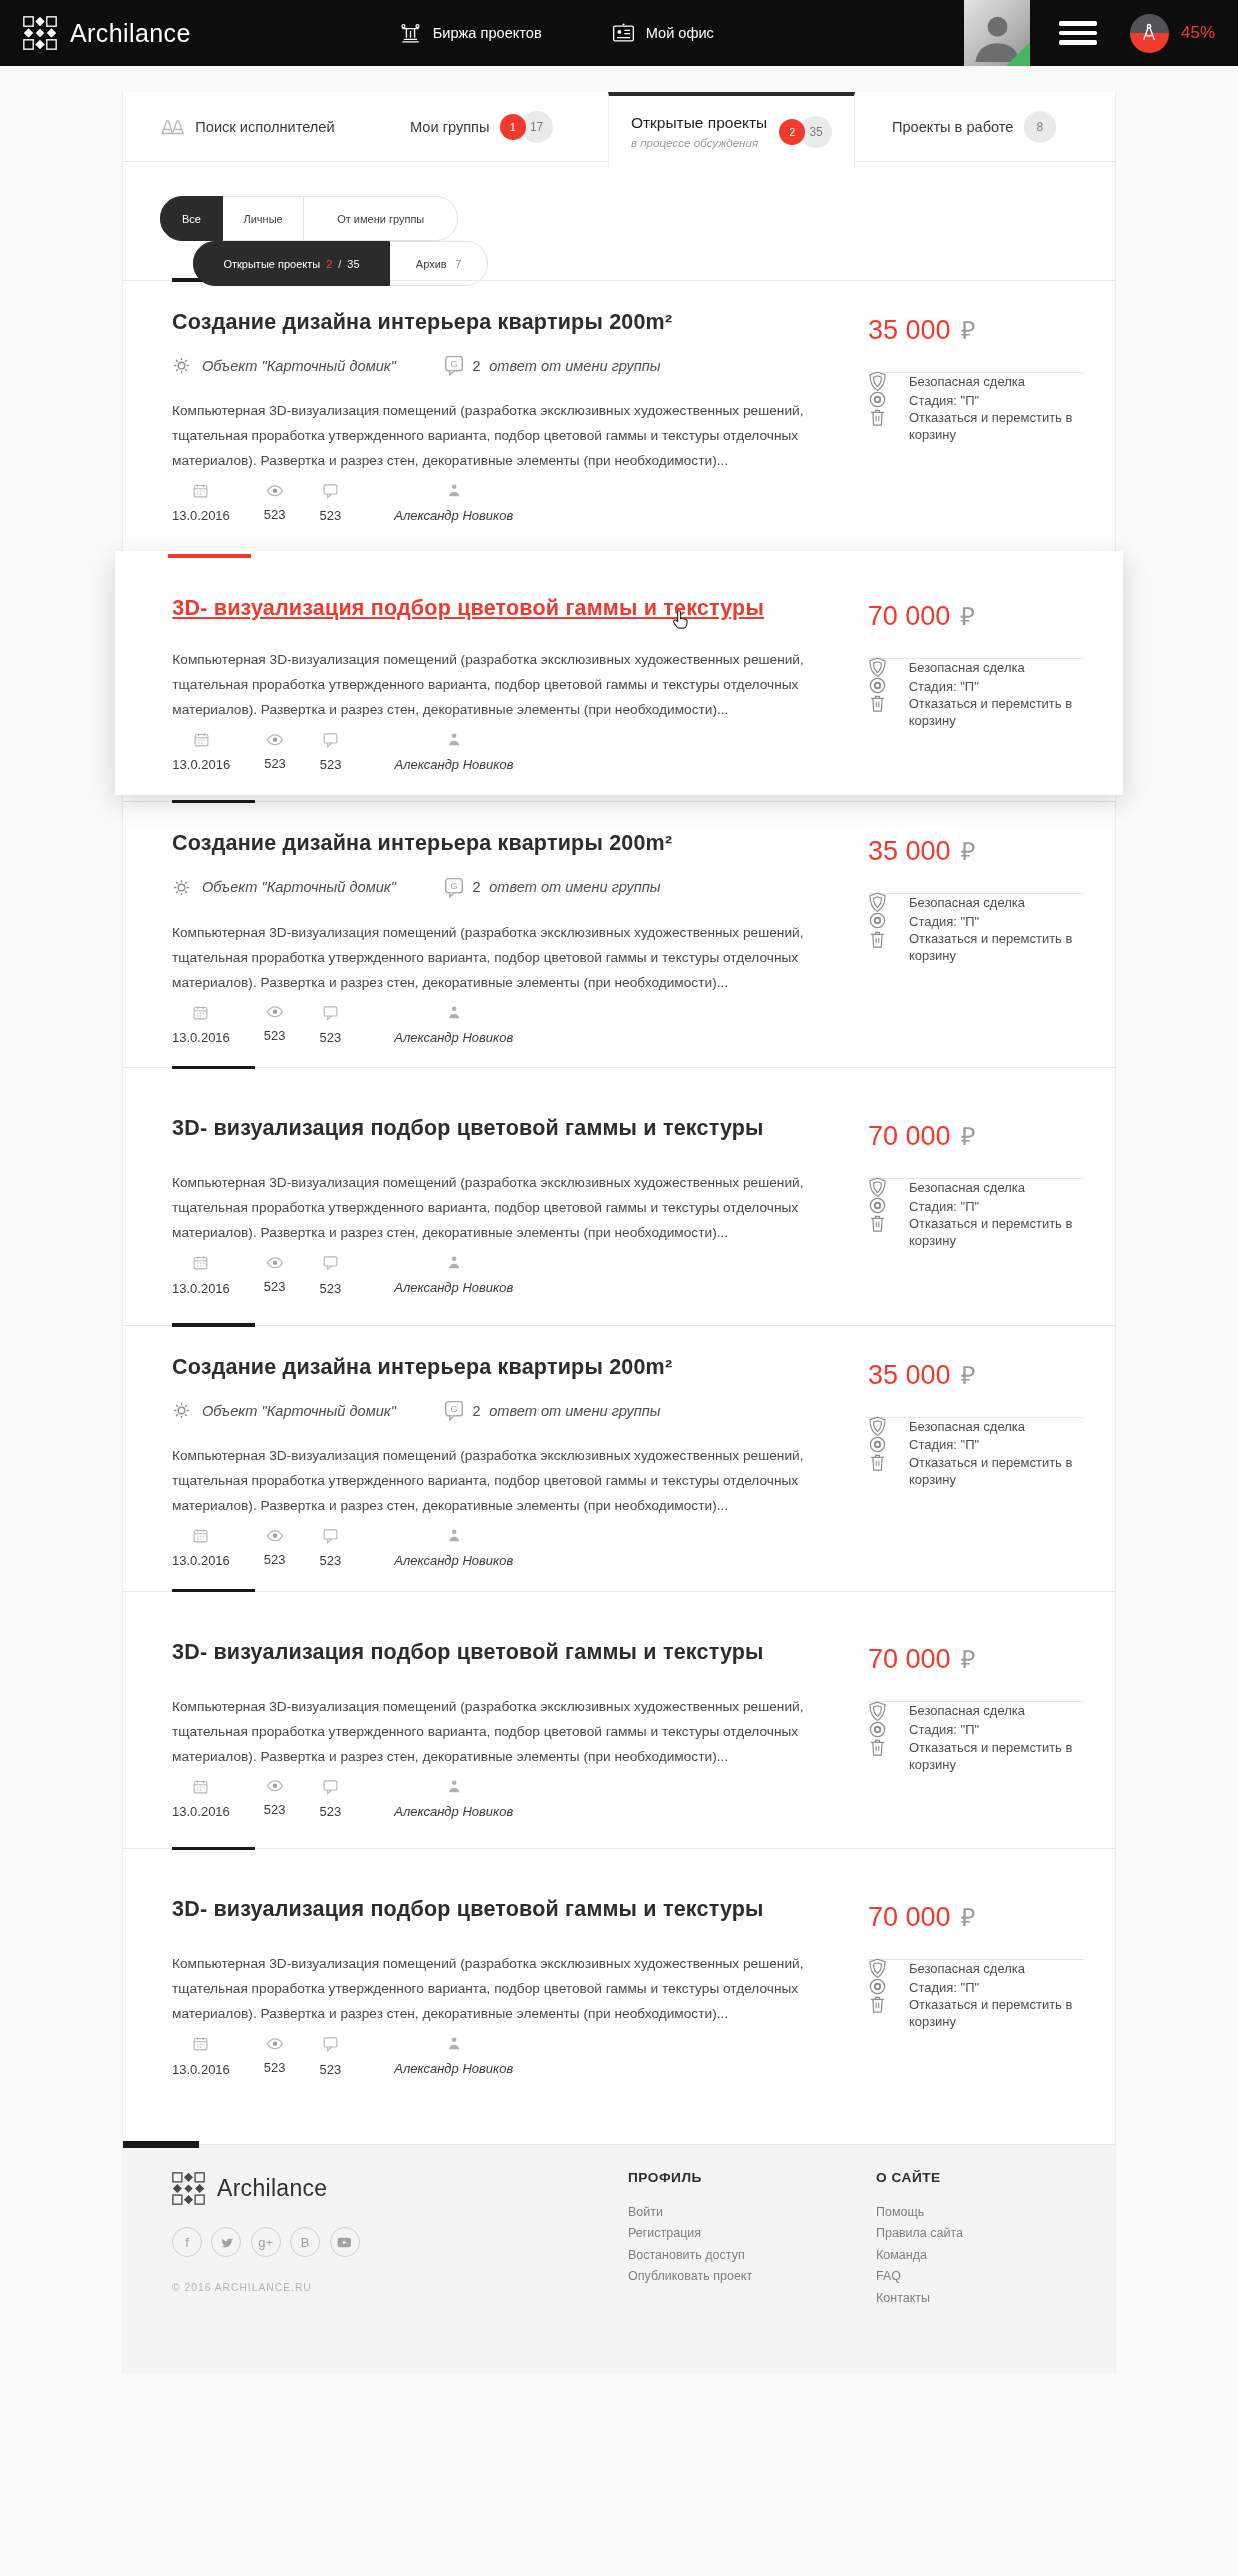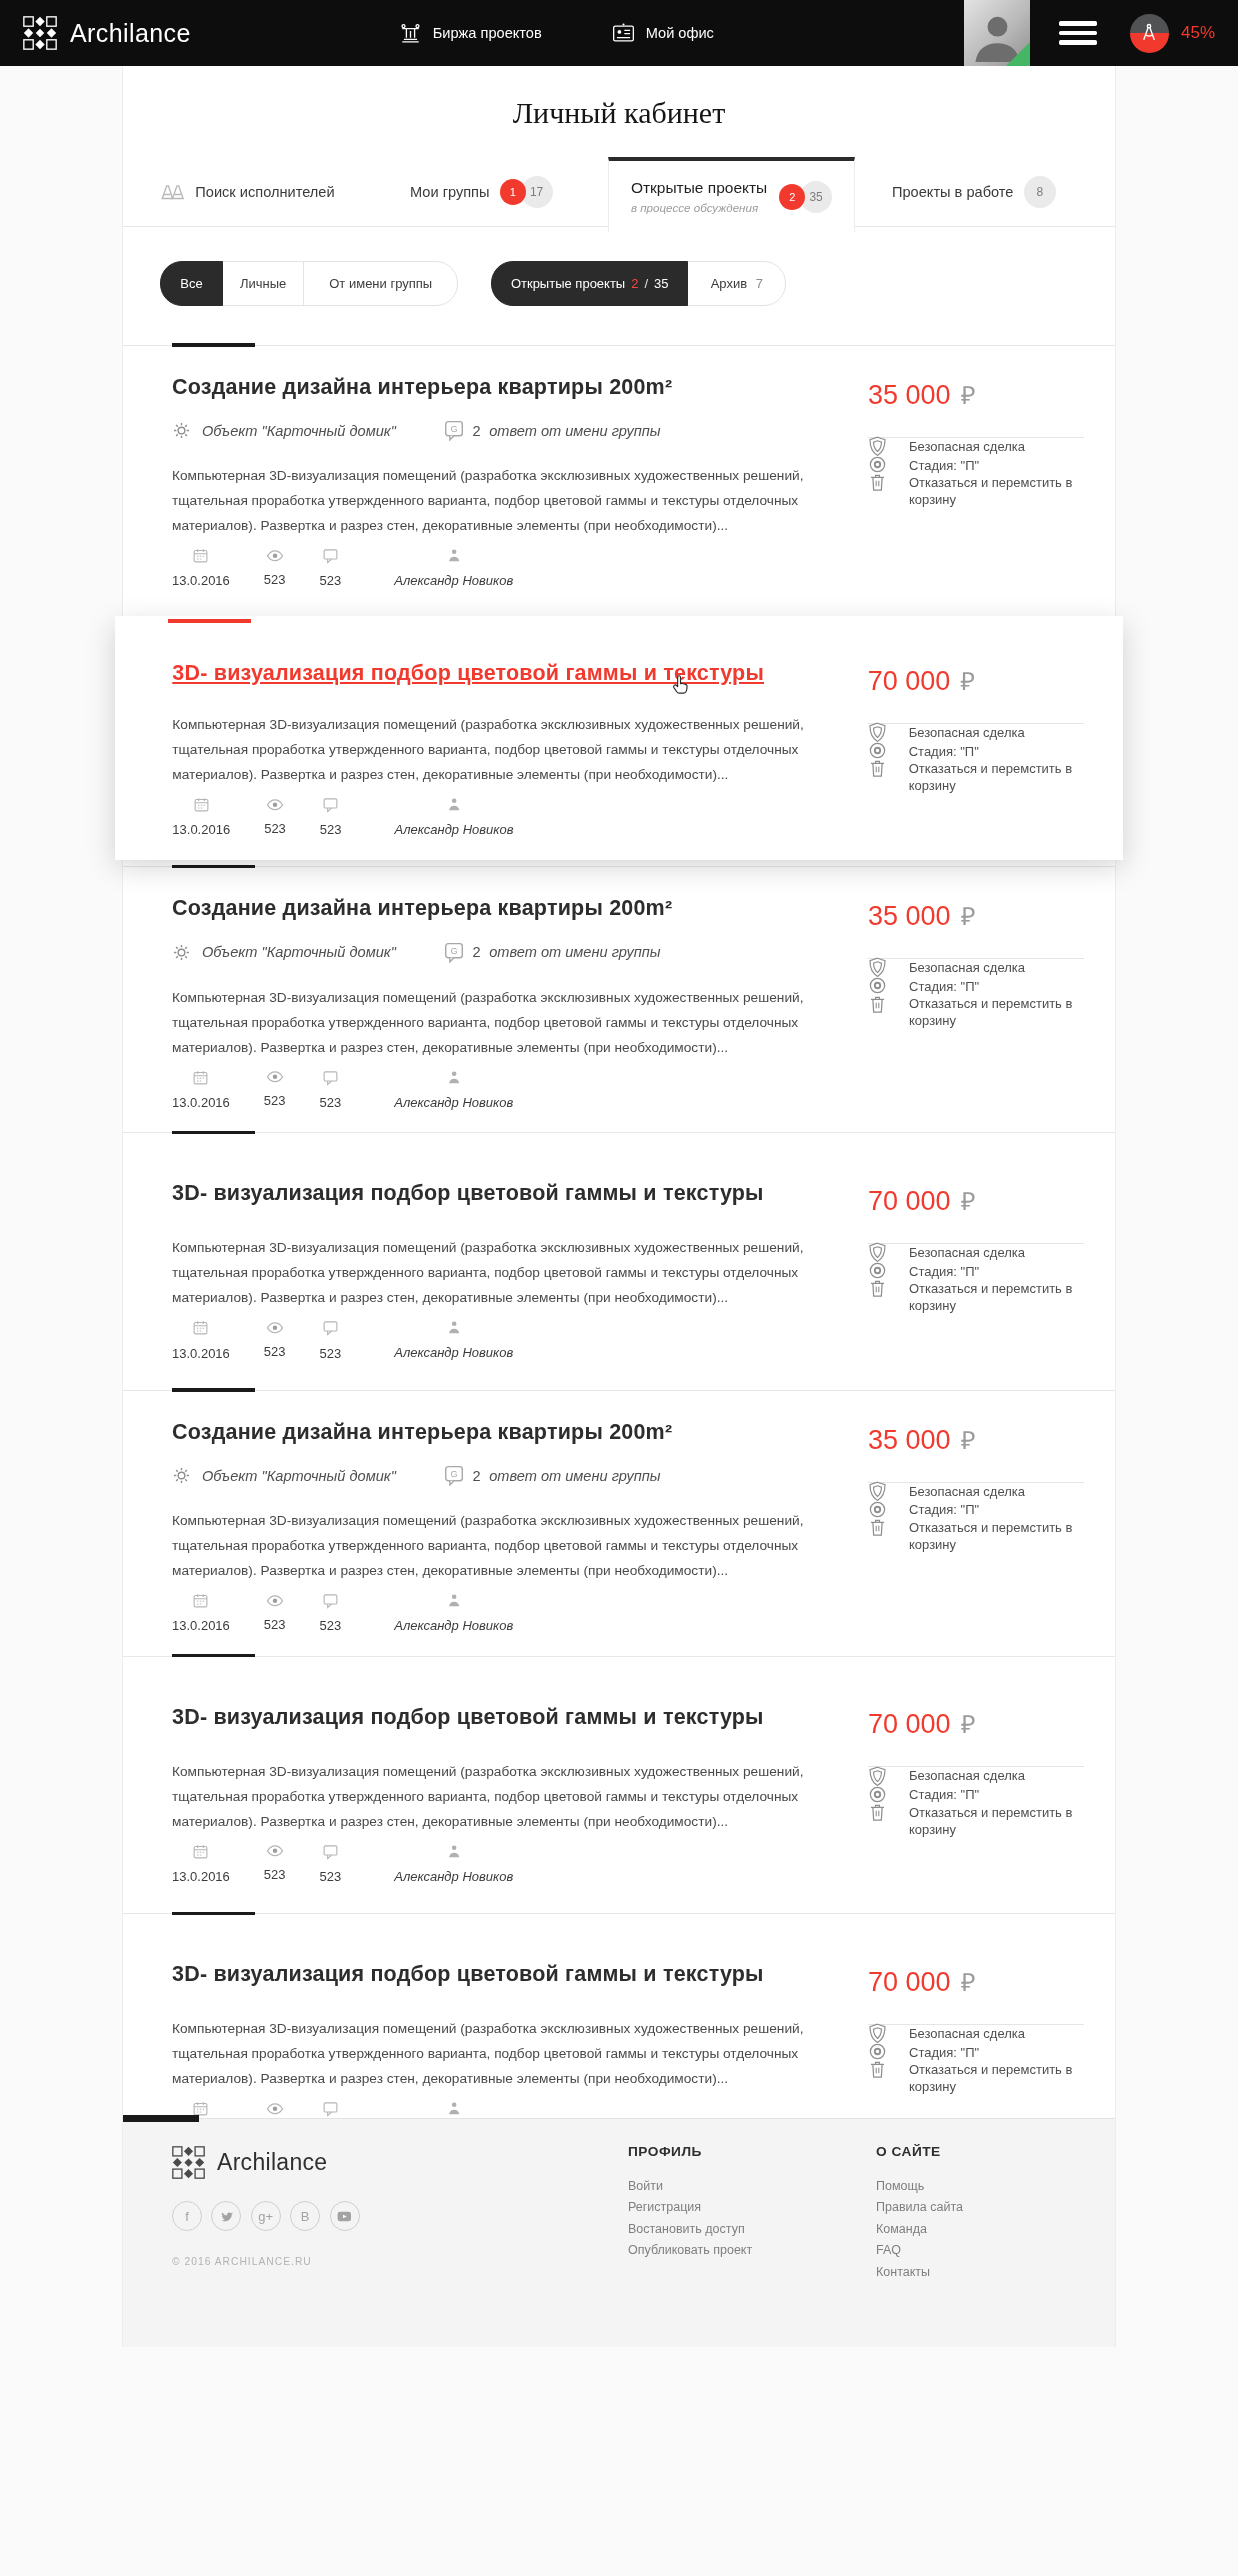--- a/index.html
+++ b/index.html
@@ -57,21 +57,21 @@
   }
   .tab-main-label{ font-size:15.5px; color:#1f1f1f; }
   .tab-sub{ font-style:italic; color:#9b9b9b; font-size:11.6px; margin-top:3.4px; }
   .badge{ border-radius:50%; display:inline-flex; align-items:center; justify-content:center; flex:0 0 auto; }
   .badge-red{ width:26px; height:26px; background:#f1392d; color:#fff; font-size:11px; position:relative; z-index:1; }
   .badge-gray{ width:32px; height:32px; background:#eaeaea; color:#7d7d7d; font-size:12px; margin-left:-5.2px; }
   .badge-gray.alone{ margin-left:0; }
   .badges{ display:flex; align-items:center; }
 
   
-  .filters{ display:flex; margin:34px 0 0 37px; height:45px; font-size:13px; }
+  .filters{ display:flex; margin:34px 0 0 37px; height:45px; font-size:11px;flex-direction:column; }
   .pill-group{ display:flex; }
   .seg{ display:flex; align-items:center; justify-content:center; height:45px; cursor:pointer; background:#fff;
         border:0.9px solid #e3e3e3; color:#3d3d3d; }
   .seg + .seg{ margin-left:-0.9px; }
   .seg-dark{ background:#2b2b2b; border-color:#2b2b2b; color:#fff; position:relative; z-index:1; }
   .seg-first{ border-radius:22px 0 0 22px; }
   .seg-last{ border-radius:0 22px 22px 0; }
   .g1-all{ width:63px; }
   .g1-personal{ width:82px; }
   .g1-group{ width:155px; }
@@ -203,21 +203,20 @@
       <svg viewBox="0 0 24 24" width="22" height="22" fill="none" stroke="#ffffff" stroke-width="1.6">
         <circle cx="12" cy="4.5" r="1.8"></circle>
         <path d="M11 6.2L6.2 19.5M13 6.2l4.8 13.3M7.7 13.6a6.6 6.6 0 0 0 8.6 0"></path>
       </svg>
     </div>
     <span class="progress-text">45%</span>
   </div>
 </header>
 
 <main class="main">
-  <h1 class="page-title">Личный кабинет</h1>
 
   <nav class="tabs">
     <div class="tab tab-search">
       <svg viewBox="0 0 30 22" width="25" height="18" fill="none" stroke="#b8b8b8" stroke-width="1.7">
         <path d="M2.5 19L8 3.5h2L15 19z"></path>
           <path d="M15 19L20.5 3.5h2L28 19z"></path>
         <path d="M4.5 14h8M17.5 14h8"></path>
       </svg>
       <span>Поиск исполнителей</span>
     </div>

